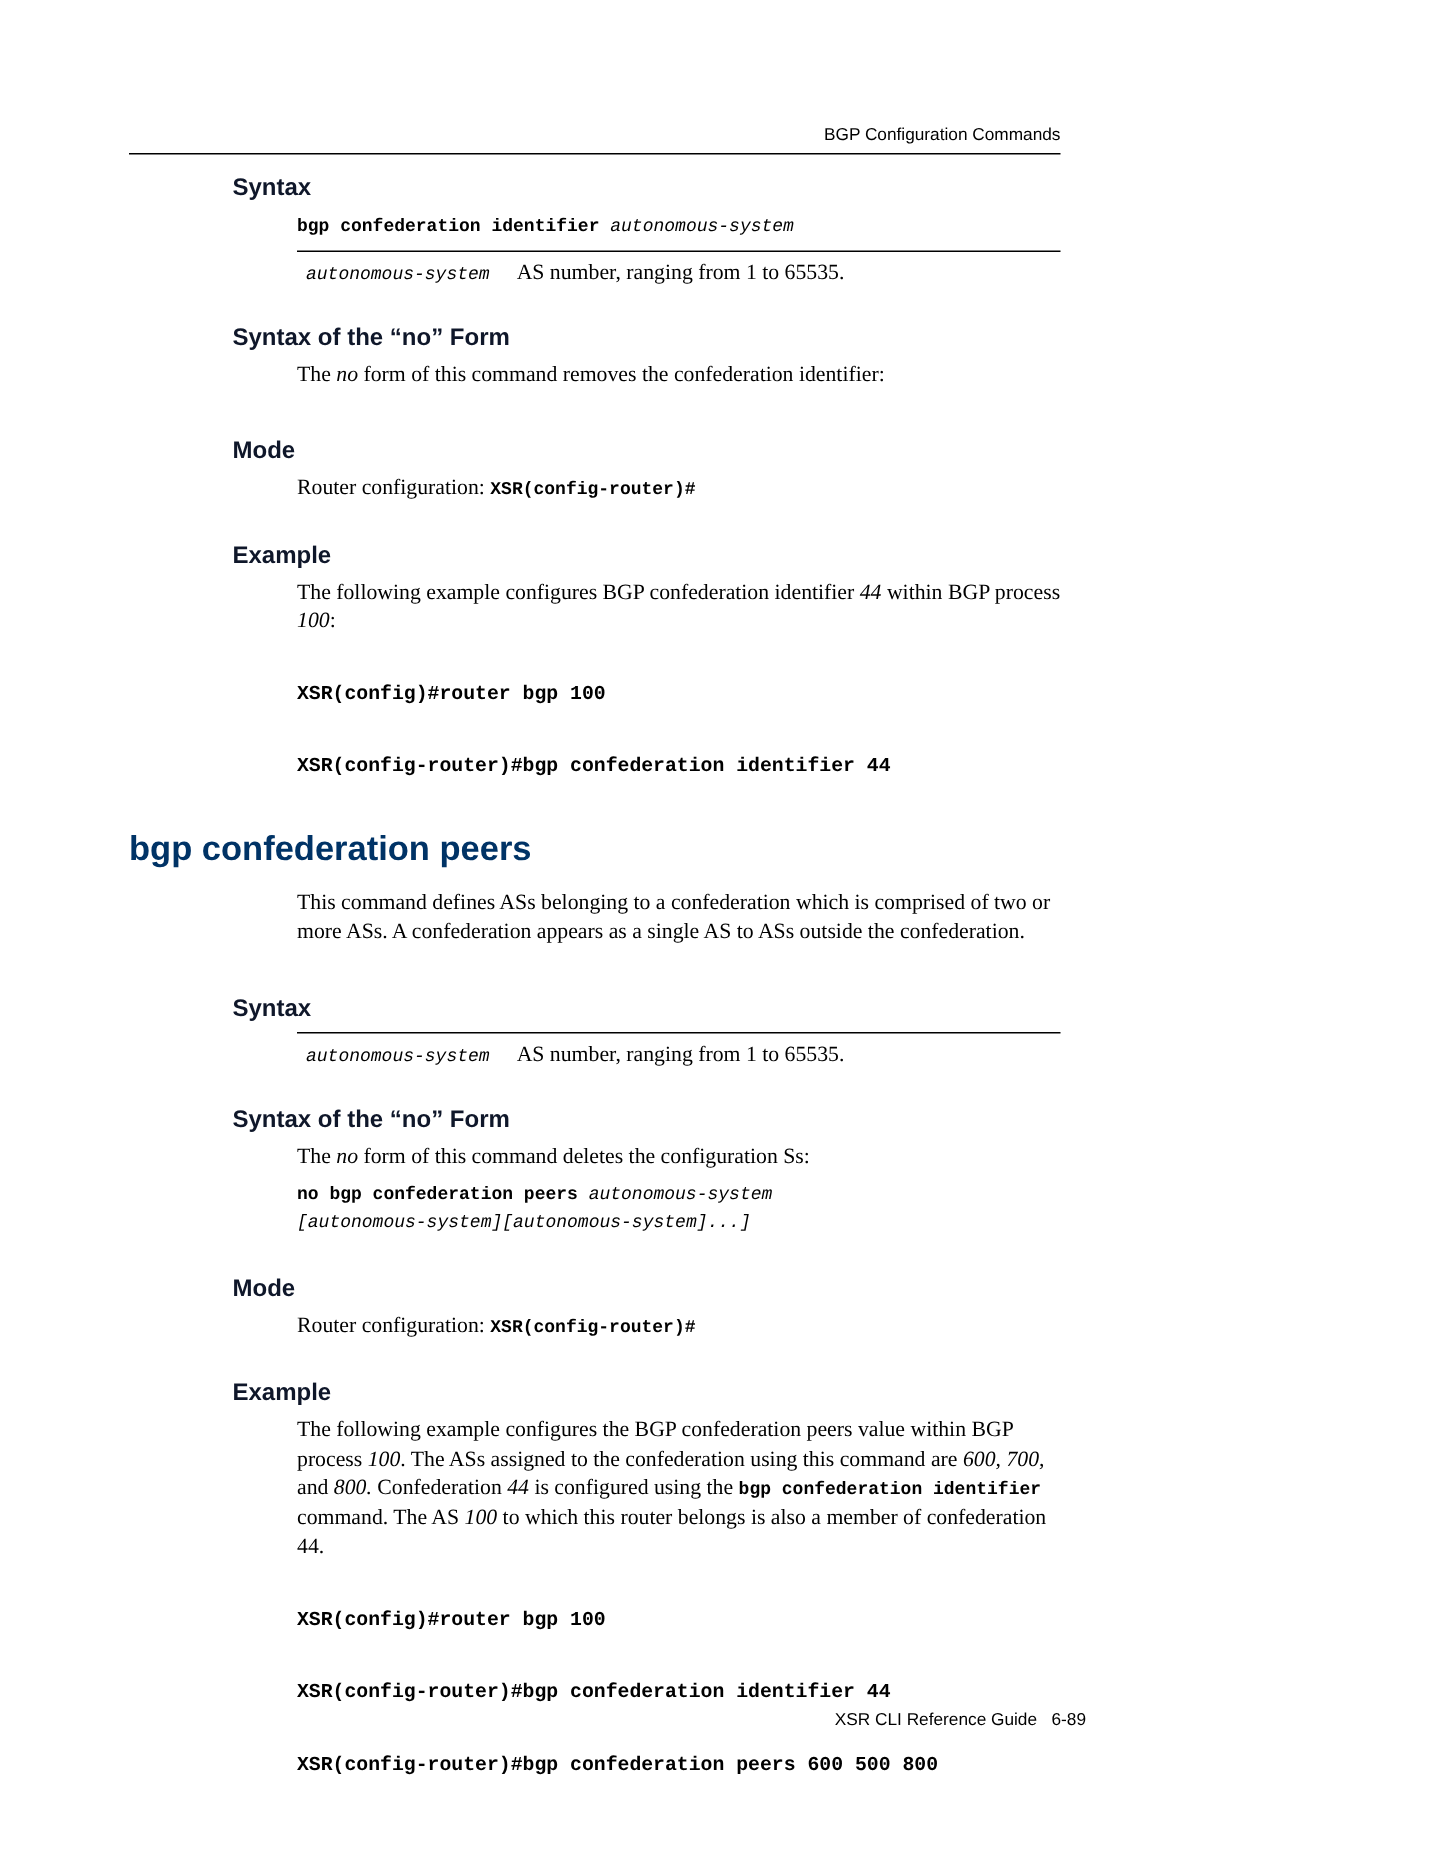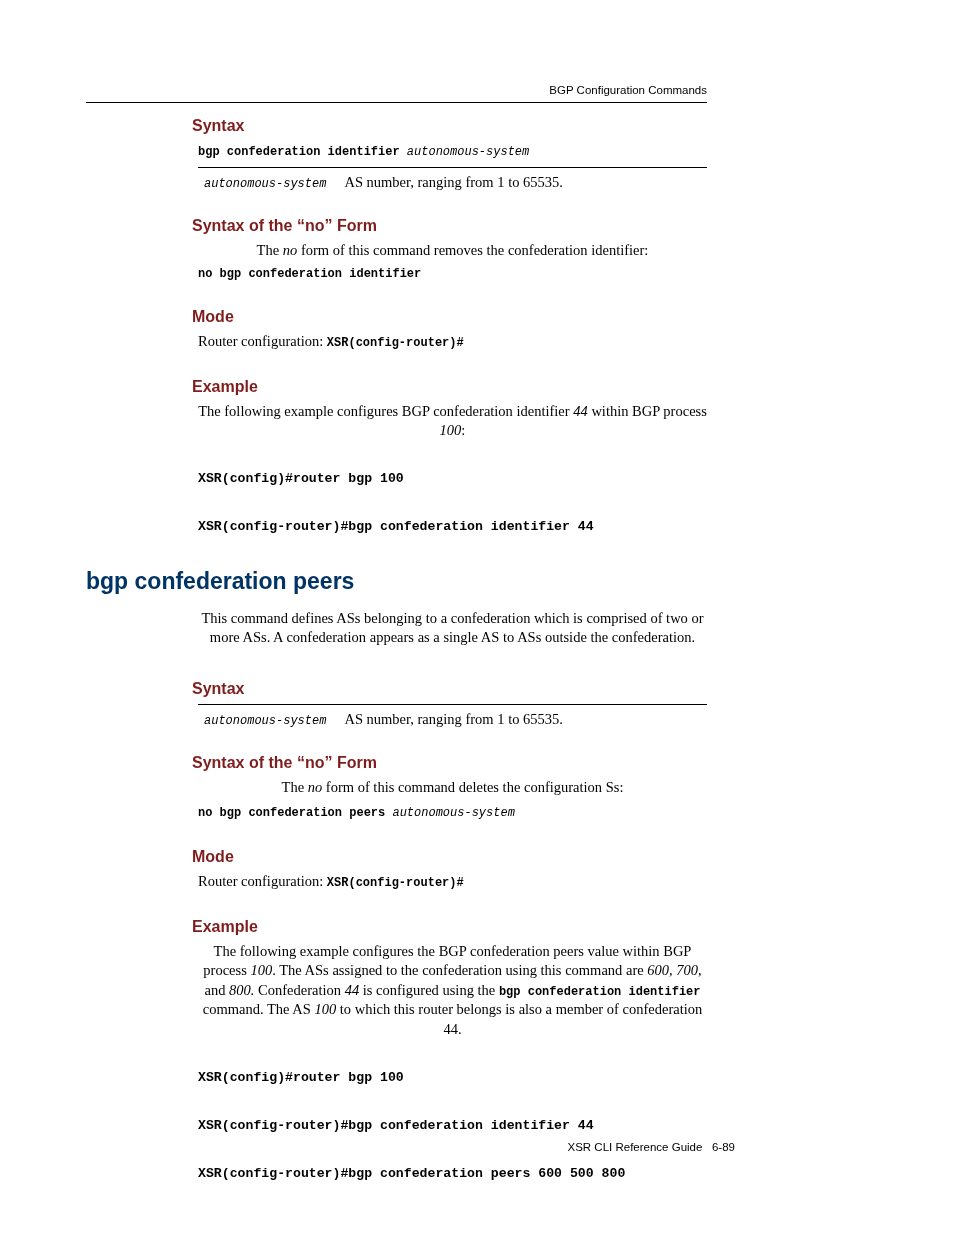--- a/index.html
+++ b/index.html
@@ -23,31 +23,31 @@
     margin-bottom: 6px;
   }
   .header-rule {
     border: 0;
     border-top: 1px solid #000;
     margin: 0 0 14px 0;
   }
   .sect-head {
     font-family: Arial, Helvetica, sans-serif;
     font-weight: bold;
-    color: #7f1d1d;
+    color: #0f172a;
     font-size: 16px;
-    margin: 0 0 6px 106px;
+    margin: 0 0 6px 69px;
   }
   .body-block {
     margin-left: 112px;
     font-size: 14.5px;
     line-height: 1.35;
     color: #000;
   }
-  .body-block p { margin: 0 0 6px 0; text-align: center; }
+  .body-block p { margin: 0 0 6px 0; }
   .mono {
     font-family: "Courier New", Courier, monospace;
     font-size: 12px;
   }
   .mono-b { font-weight: bold; }
   .mono-i { font-style: italic; }
   .param-rule {
     border: 0;
     border-top: 1px solid #000;
     margin: 6px 0 6px 0;
@@ -74,21 +74,21 @@
     font-family: "Courier New", Courier, monospace;
     font-size: 13.2px;
     font-weight: bold;
     line-height: 1.55;
     margin-top: 6px;
   }
   .code-line { white-space: pre; margin-top: 28px; }
   .footer {
     position: absolute;
     bottom: 82px;
-    right: 89px;
+    right: 100px;
     font-family: Arial, Helvetica, sans-serif;
     font-size: 11.5px;
   }
   .ital { font-style: italic; }
 </style>
 </head>
 <body>
 
 <div class="page">
 
@@ -103,21 +103,20 @@
   <div class="param-row">
     <span class="mono mono-i">autonomous-system</span>
     <span>AS number, ranging from 1 to 65535.</span>
   </div>
 
   <div class="spacer-md"></div>
 
   <div class="sect-head">Syntax of the “no” Form</div>
   <div class="body-block">
     <p><span>The </span><span class="ital">no</span><span> form of this command removes the confederation identifier:</span></p>
-    <div class="mono mono-b" style="margin-top:6px;">no bgp confederation identifier</div>
   </div>
 
   <div class="spacer-md"></div>
 
   <div class="sect-head">Mode</div>
   <div class="body-block">
     <span>Router configuration: </span><span class="mono mono-b">XSR(config-router)#</span>
   </div>
 
   <div class="spacer-md"></div>
@@ -147,20 +146,21 @@
     <span>AS number, ranging from 1 to 65535.</span>
   </div>
 
   <div class="spacer-md"></div>
 
   <div class="sect-head">Syntax of the “no” Form</div>
   <div class="body-block">
     <p><span>The </span><span class="ital">no</span><span> form of this command deletes the configuration Ss:</span></p>
     <div class="mono" style="margin-top:6px; line-height:1.55;">
       <div><span class="mono-b">no bgp confederation peers </span><span class="mono-i">autonomous-system</span></div>
+      <div><span class="mono-i">[</span><span class="mono-i">autonomous-system</span><span class="mono-i">][</span><span class="mono-i">autonomous-system</span><span class="mono-i">]...]</span></div>
     </div>
   </div>
 
   <div class="spacer-md"></div>
 
   <div class="sect-head">Mode</div>
   <div class="body-block">
     <span>Router configuration: </span><span class="mono mono-b">XSR(config-router)#</span>
   </div>
 

